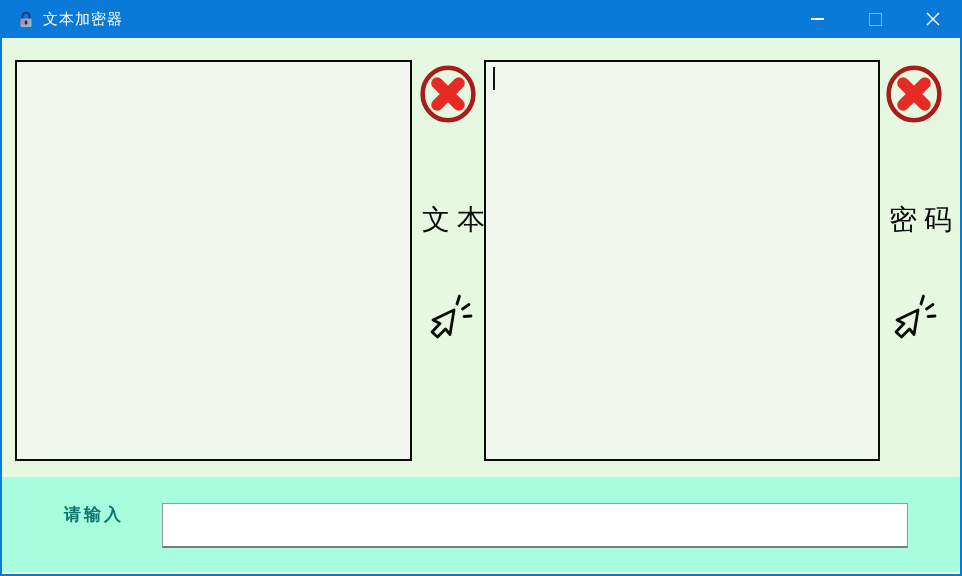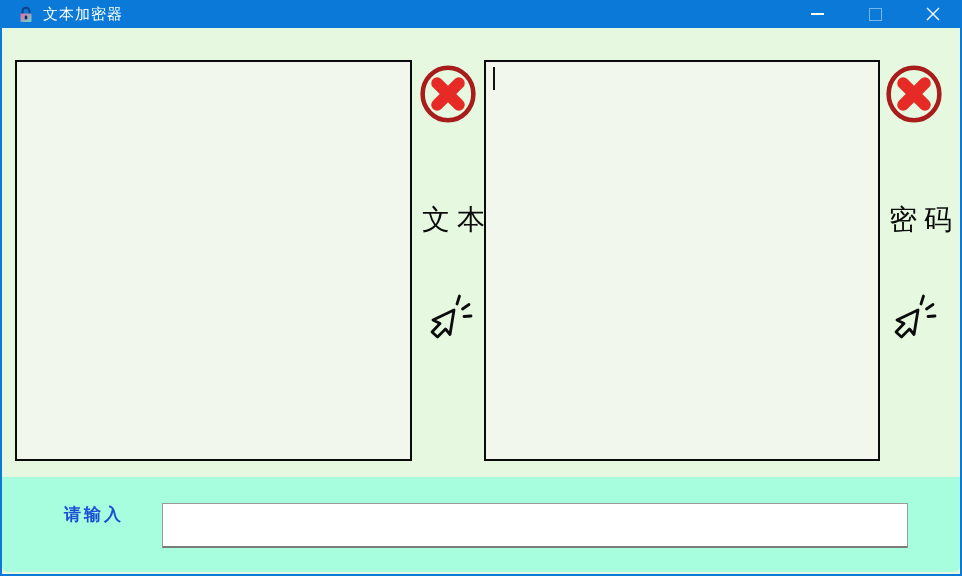--- a/index.html
+++ b/index.html
@@ -2,21 +2,21 @@
 <html><head>
 <meta charset="utf-8">
 <style>
   html,body{margin:0;padding:0;background:#cfcfcf;font-family:"Liberation Sans","DejaVu Sans",sans-serif;}
   .window{
     position:relative;width:962px;height:576px;box-sizing:border-box;
     background:#e6f9e0;border:2px solid #0a79d8;border-top:none;overflow:hidden;
   }
   
   .titlebar{
-    position:absolute;left:-2px;top:0;width:962px;height:28px;background:#0a79d8;
+    position:absolute;left:-2px;top:0;width:962px;height:38px;background:#0a79d8;
     display:flex;align-items:center;color:#fff;
   }
   .app-icon{width:16px;height:17px;margin-left:18px;display:inline-block;}
   .title-text{margin-left:9px;font-size:15px;letter-spacing:1px;}
   .tb-controls{margin-left:auto;display:flex;height:100%;}
   .tb-btn{
     width:58px;height:100%;border:none;background:transparent;cursor:pointer;
     display:flex;align-items:center;justify-content:center;padding:0;
   }
   .min-bar{width:13px;height:1.5px;background:#fff;display:block;}
@@ -46,21 +46,21 @@
   .cursor-icon{position:absolute;width:52px;height:60px;}
   .cursor-icon.left{left:421px;top:292px;}
   .cursor-icon.right{left:885px;top:292px;}
   
   .key-panel{
     position:absolute;left:0;top:477px;width:958px;height:95px;background:#a6fede;
     border-radius:0 0 6px 6px;
   }
   .key-label{
     position:absolute;left:36px;top:27px;width:112px;text-align:center;
-    font-size:17px;font-weight:bold;color:#1d4ed8;line-height:21px;letter-spacing:3px;
+    font-size:17px;font-weight:bold;color:#0f766e;line-height:21px;letter-spacing:3px;
   }
   .key-input{
     position:absolute;left:160px;top:26px;width:746px;height:45px;box-sizing:border-box;
     background:#ffffff;border:1px solid #9a9a9a;border-bottom:2px solid #7c7c7c;
     font-size:18px;padding:0 8px;outline:none;font-family:"Liberation Sans",sans-serif;
   }
 </style>
 </head>
 <body>
 

